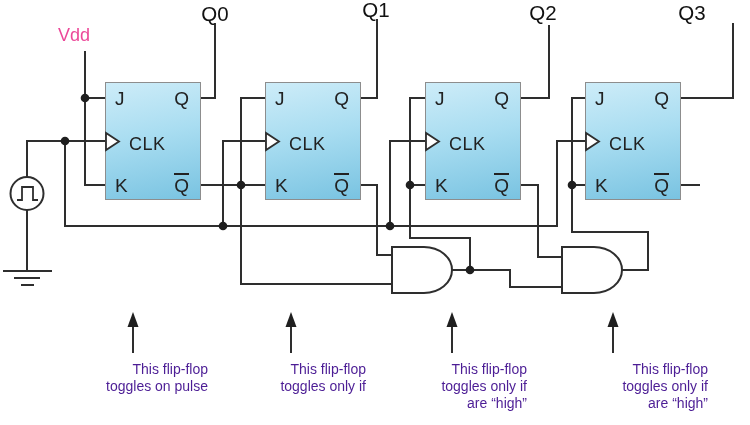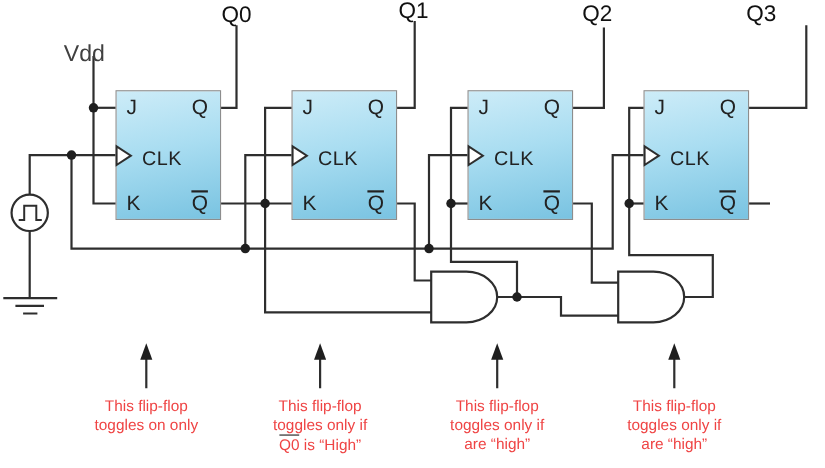--- a/index.html
+++ b/index.html
@@ -13,24 +13,24 @@
     border:1.5px solid #8d8d8d;z-index:1;
     background:linear-gradient(168deg,#cdecf8 0%,#a9ddf1 45%,#79c3e1 100%);
   }
   .pin{position:absolute;font-size:19px;color:#222;line-height:1;}
   .pin-j{left:9px;top:6px;}
   .pin-q{right:11px;top:6px;}
   .pin-k{left:9px;top:93px;}
   .pin-qb{right:11px;top:90px;display:inline-block;border-top:2px solid #222;padding-top:1px;line-height:1;}
   .pin-clk{position:absolute;left:23px;top:51px;font-size:18px;letter-spacing:.5px;color:#222;}
   .toplabel{position:absolute;z-index:3;font-size:20.5px;color:#111;width:40px;text-align:center;line-height:1;}
-  #vdd{position:absolute;left:58px;top:25px;z-index:3;font-size:21px;color:#404040;margin-top:12px;}
+  #vdd{position:absolute;left:58px;top:25px;z-index:3;font-size:18px;color:#ec4899;}
   .ann{
-    position:absolute;top:361px;z-index:3;text-align:center;
-    font-size:14px;line-height:17px;color:#ef4444;
+    position:absolute;top:361px;z-index:3;text-align:right;
+    font-size:14px;line-height:17px;color:#4c1d95;
   }
   .ovl{display:inline-block;border-top:1.5px solid #1a1a1a;line-height:1.05;padding-top:1px;}
 </style>
 </head>
 <body>
 
 <div id="stage">
 
   <svg id="wires" width="750" height="425" viewBox="0 0 750 425">
     <g stroke="#2e2e2e" stroke-width="2" fill="none">
@@ -139,26 +139,25 @@
   <div class="ff" style="left:585px;">
     <span class="pin pin-j">J</span>
     <span class="pin pin-q">Q</span>
     <span class="pin-clk">CLK</span>
     <span class="pin pin-k">K</span>
     <span class="pin pin-qb">Q</span>
   </div>
 
   <div class="ann" style="left:58px;width:150px;">
       <div><span>This flip-flop</span></div>
-      <div><span>toggles on only</span></div>
+      <div><span>toggles on pulse</span></div>
     </div>
   <div class="ann" style="left:216px;width:150px;">
       <div><span>This flip-flop</span></div>
       <div><span>toggles only if</span></div>
-      <div><span class="ovl">Q0</span><span> is “High”</span></div>
     </div>
   <div class="ann" style="left:377px;width:150px;">
       <div><span>This flip-flop</span></div>
       <div><span>toggles only if</span></div>
       <div><span>are “high”</span></div>
     </div>
   <div class="ann" style="left:518px;width:190px;">
       <div><span>This flip-flop</span></div>
       <div><span>toggles only if</span></div>
       <div><span>are “high”</span></div>

